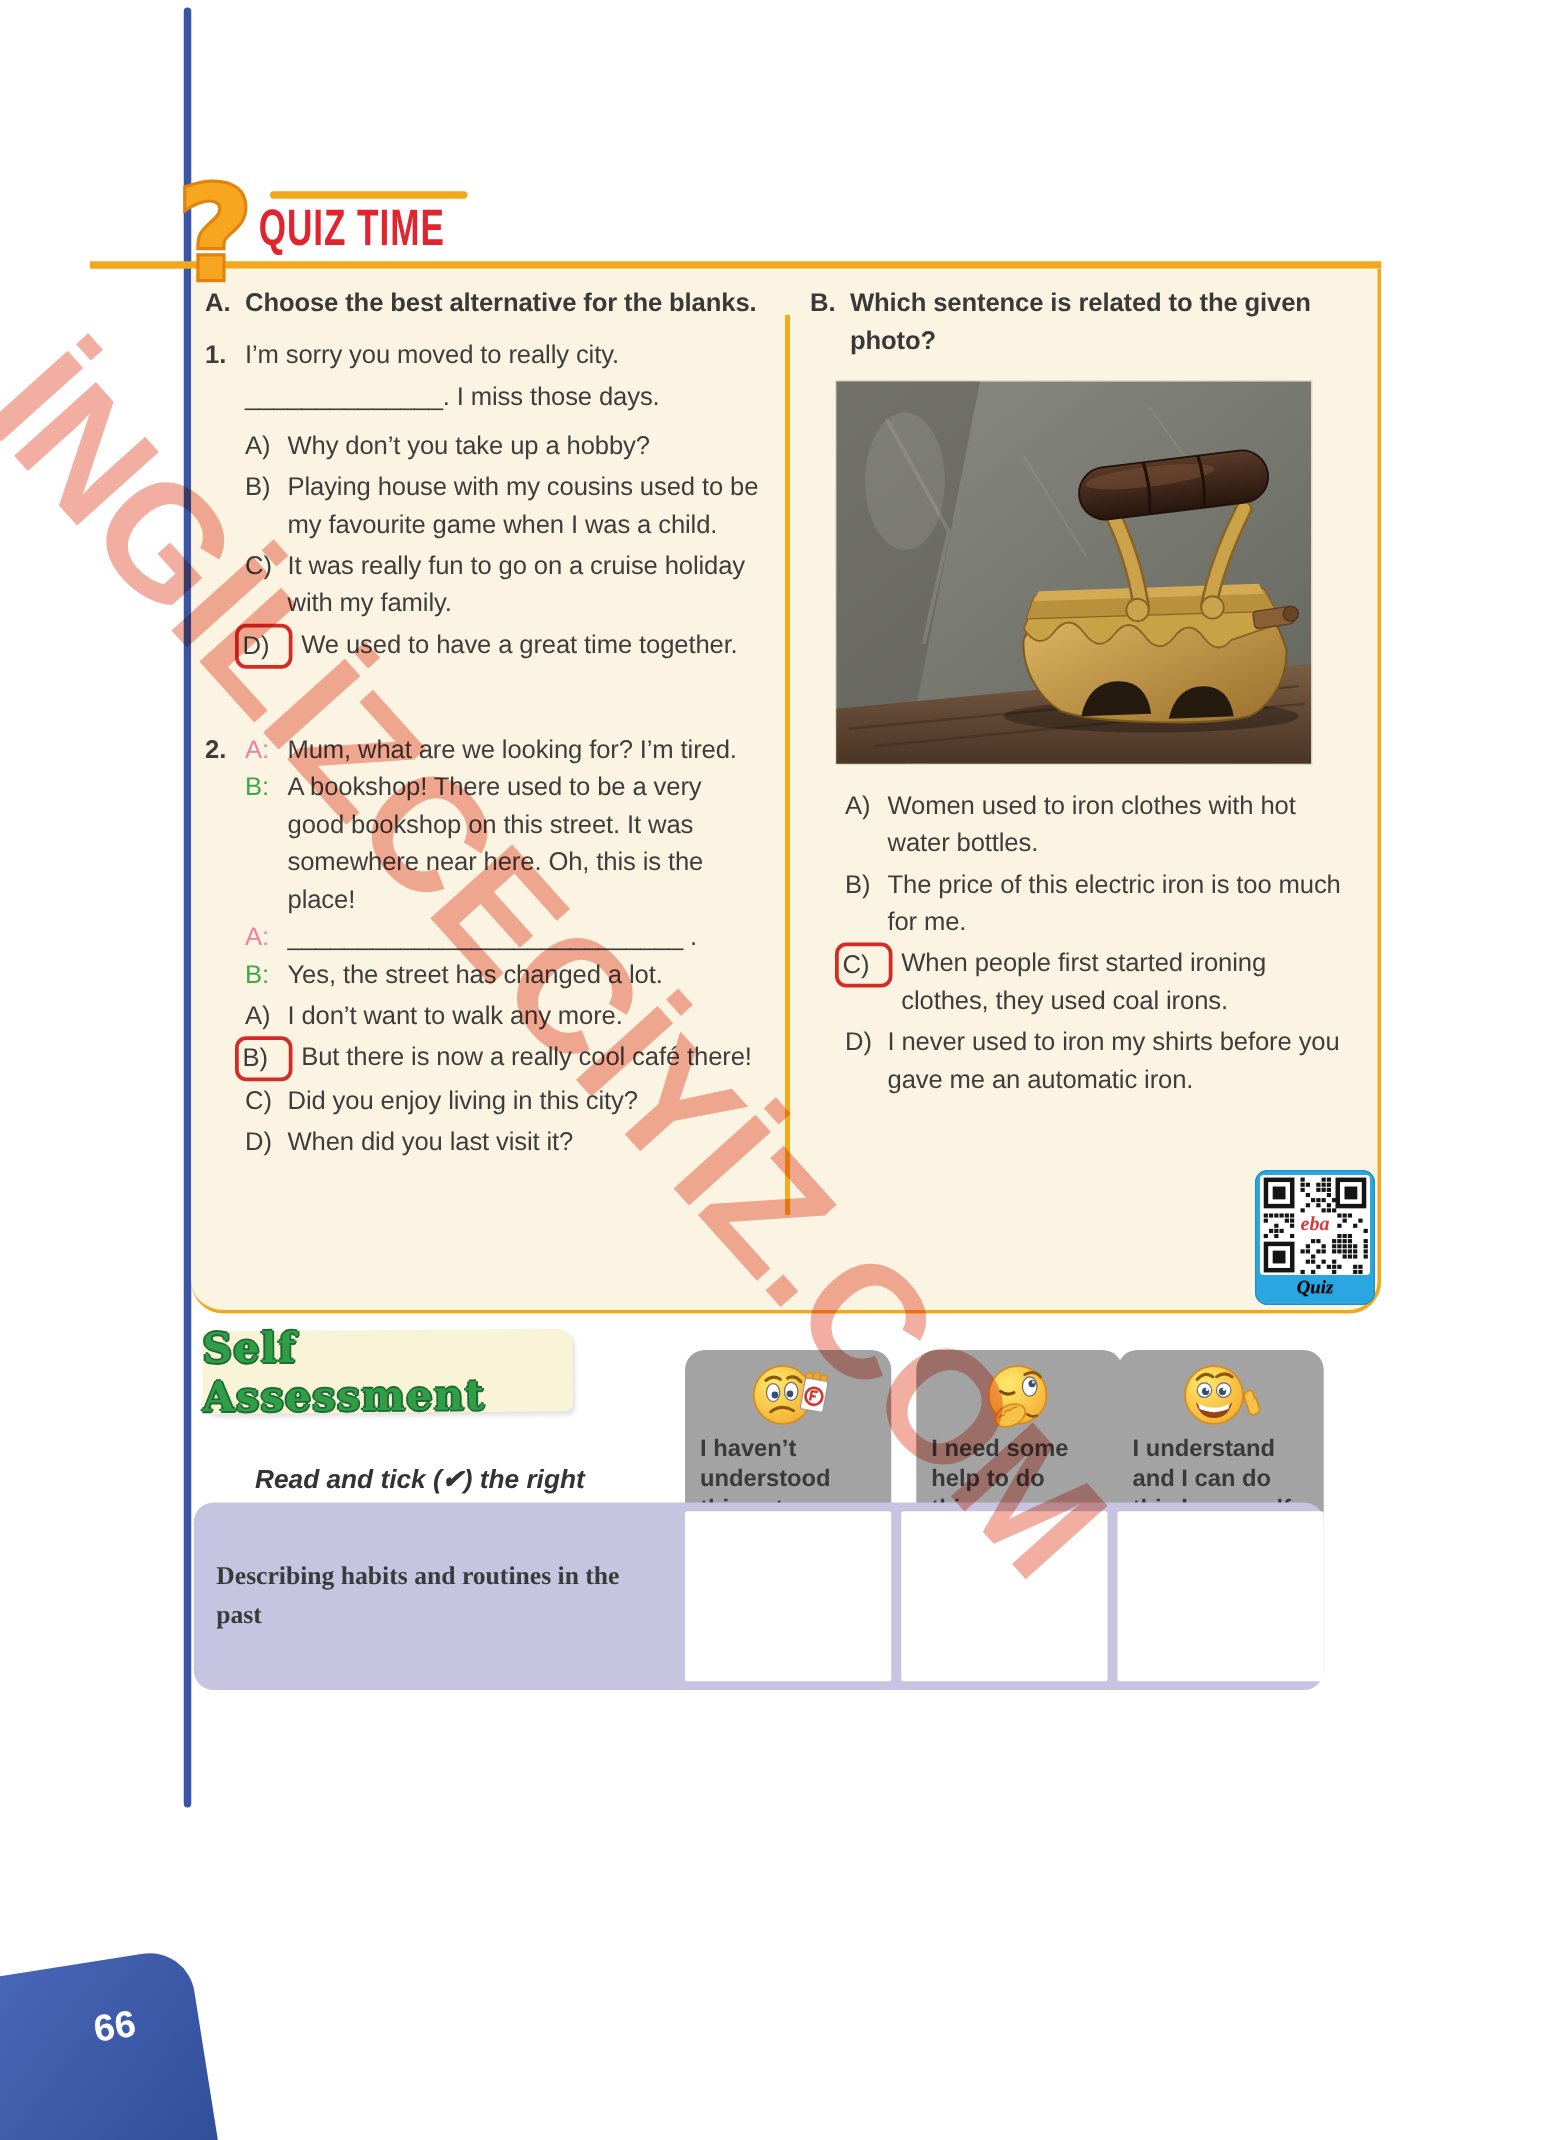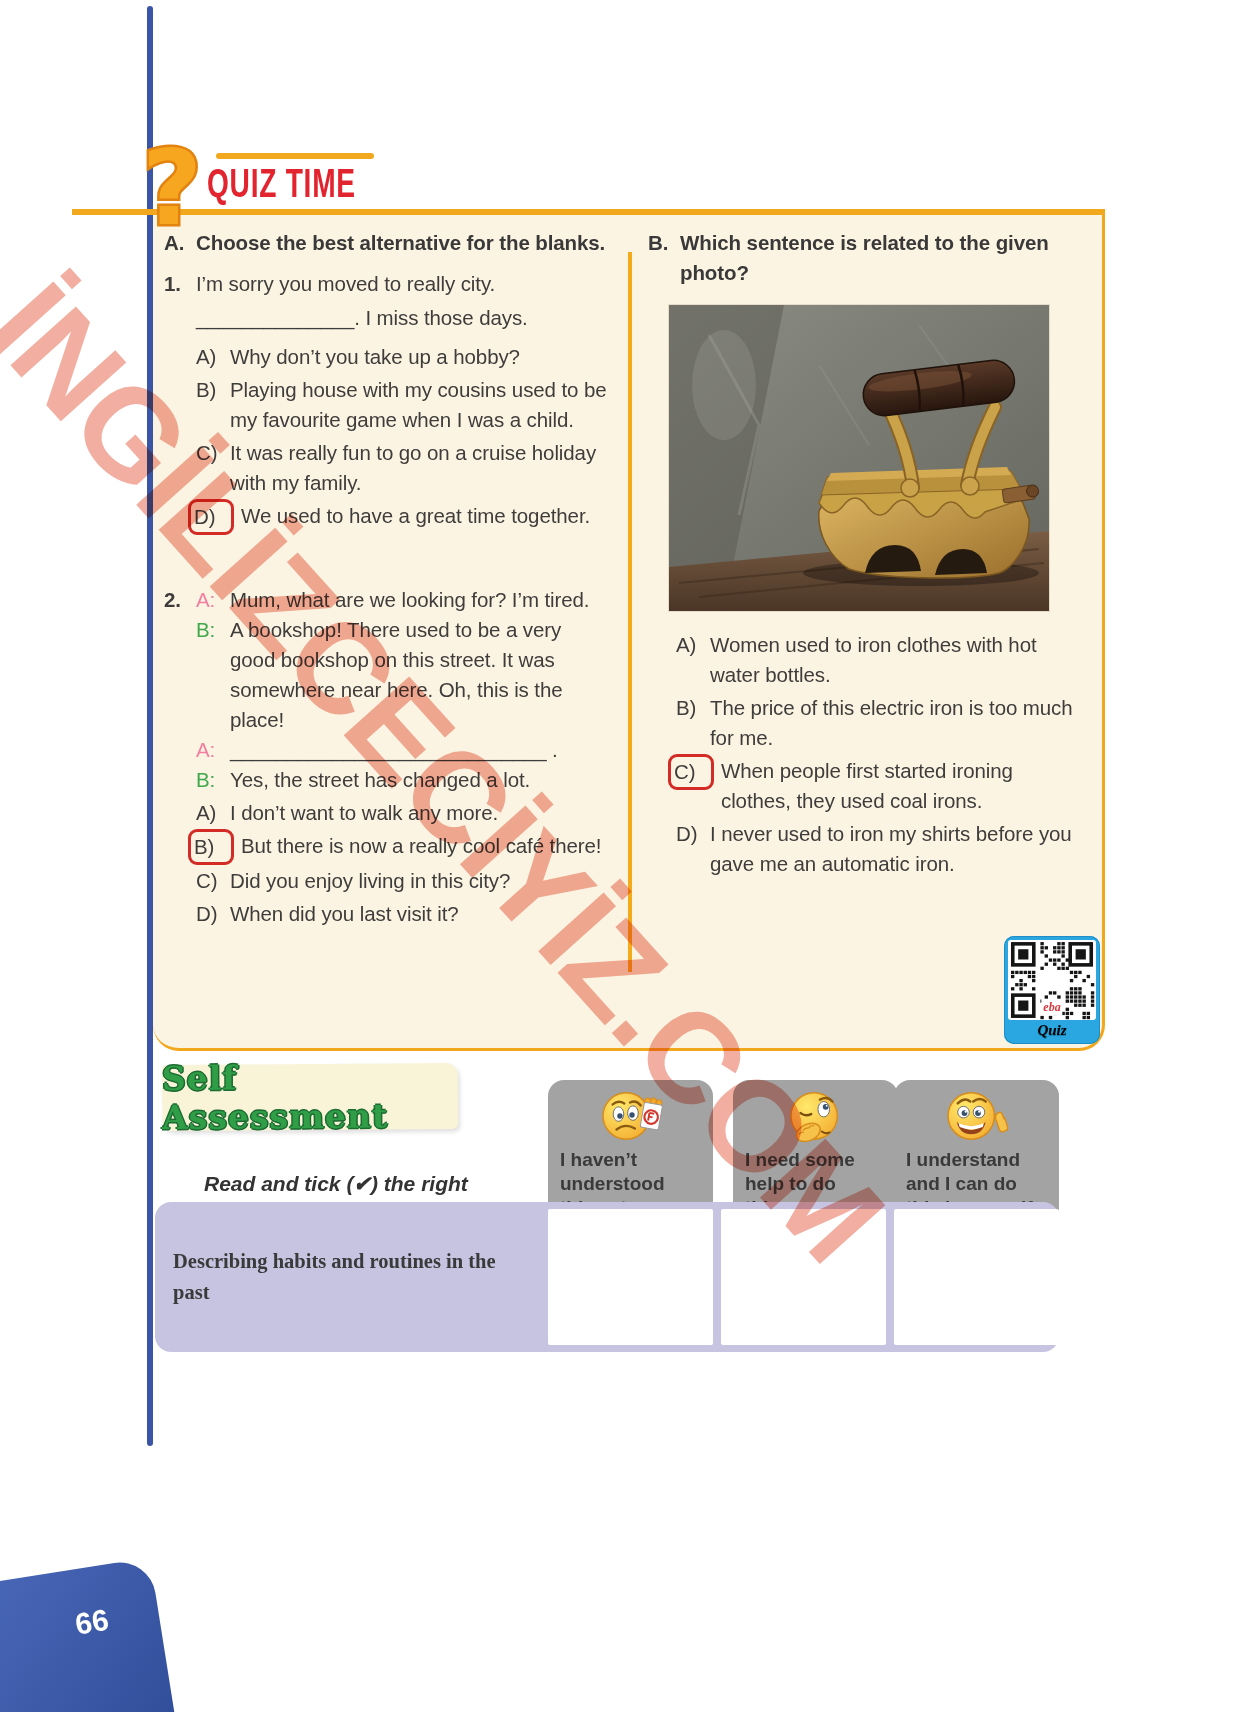--- a/index.html
+++ b/index.html
@@ -50,21 +50,21 @@
   .photo{position:relative;width:380px;height:306px;margin:16px 0 18px 20px;border:1px solid #e4dcc6;}
 
   .colB .opts-b{margin-left:28px;margin-top:0;}
 
   
   .qr{position:absolute;left:1004px;top:936px;width:96px;height:108px;background:#2aa7e0;
       border-radius:10px;box-sizing:border-box;padding:4px;z-index:5;box-shadow:0 0 0 1px #1d8fc6 inset;}
   .qr-inner{position:relative;width:88px;height:80px;background:#fff;border-radius:3px;overflow:hidden;}
   .qr-eba{position:absolute;left:50%;top:50%;transform:translate(-50%,-50%);background:#fff;
           color:#d93a3f;font-weight:bold;font-style:italic;font-family:"Liberation Serif",serif;
-          font-size:12px;padding:0 2px;line-height:16px;margin-top:27px;}
+          font-size:16px;padding:0 2px;line-height:16px;}
   .qr-caption{text-align:center;color:#000000;font-style:italic;font-weight:bold;font-size:15px;
           margin-top:2px;text-shadow:0 1px 1px #14729f;font-family:"Liberation Serif",serif;}
 
   
   .sa-label{position:absolute;left:162px;top:1064px;width:296px;height:66px;background:#f9f4d8;
             border-radius:4px 12px 6px 10px;box-shadow:2px 3px 4px rgba(0,0,0,0.12);
             display:flex;align-items:center;justify-content:center;transform:rotate(-0.4deg);}
   .sa-title{font-family:"DejaVu Serif",serif;font-size:33px;font-weight:bold;color:#2f9e47;letter-spacing:1px;
             text-shadow:1.5px 0 0 #1d6b33,-1.5px 0 0 #1d6b33,0 1.5px 0 #1d6b33,0 -1.5px 0 #1d6b33,1px 1px 0 #1d6b33;}
   .sa-instr{position:absolute;left:158px;top:1166px;width:322px;font-size:21px;font-weight:bold;font-style:italic;

